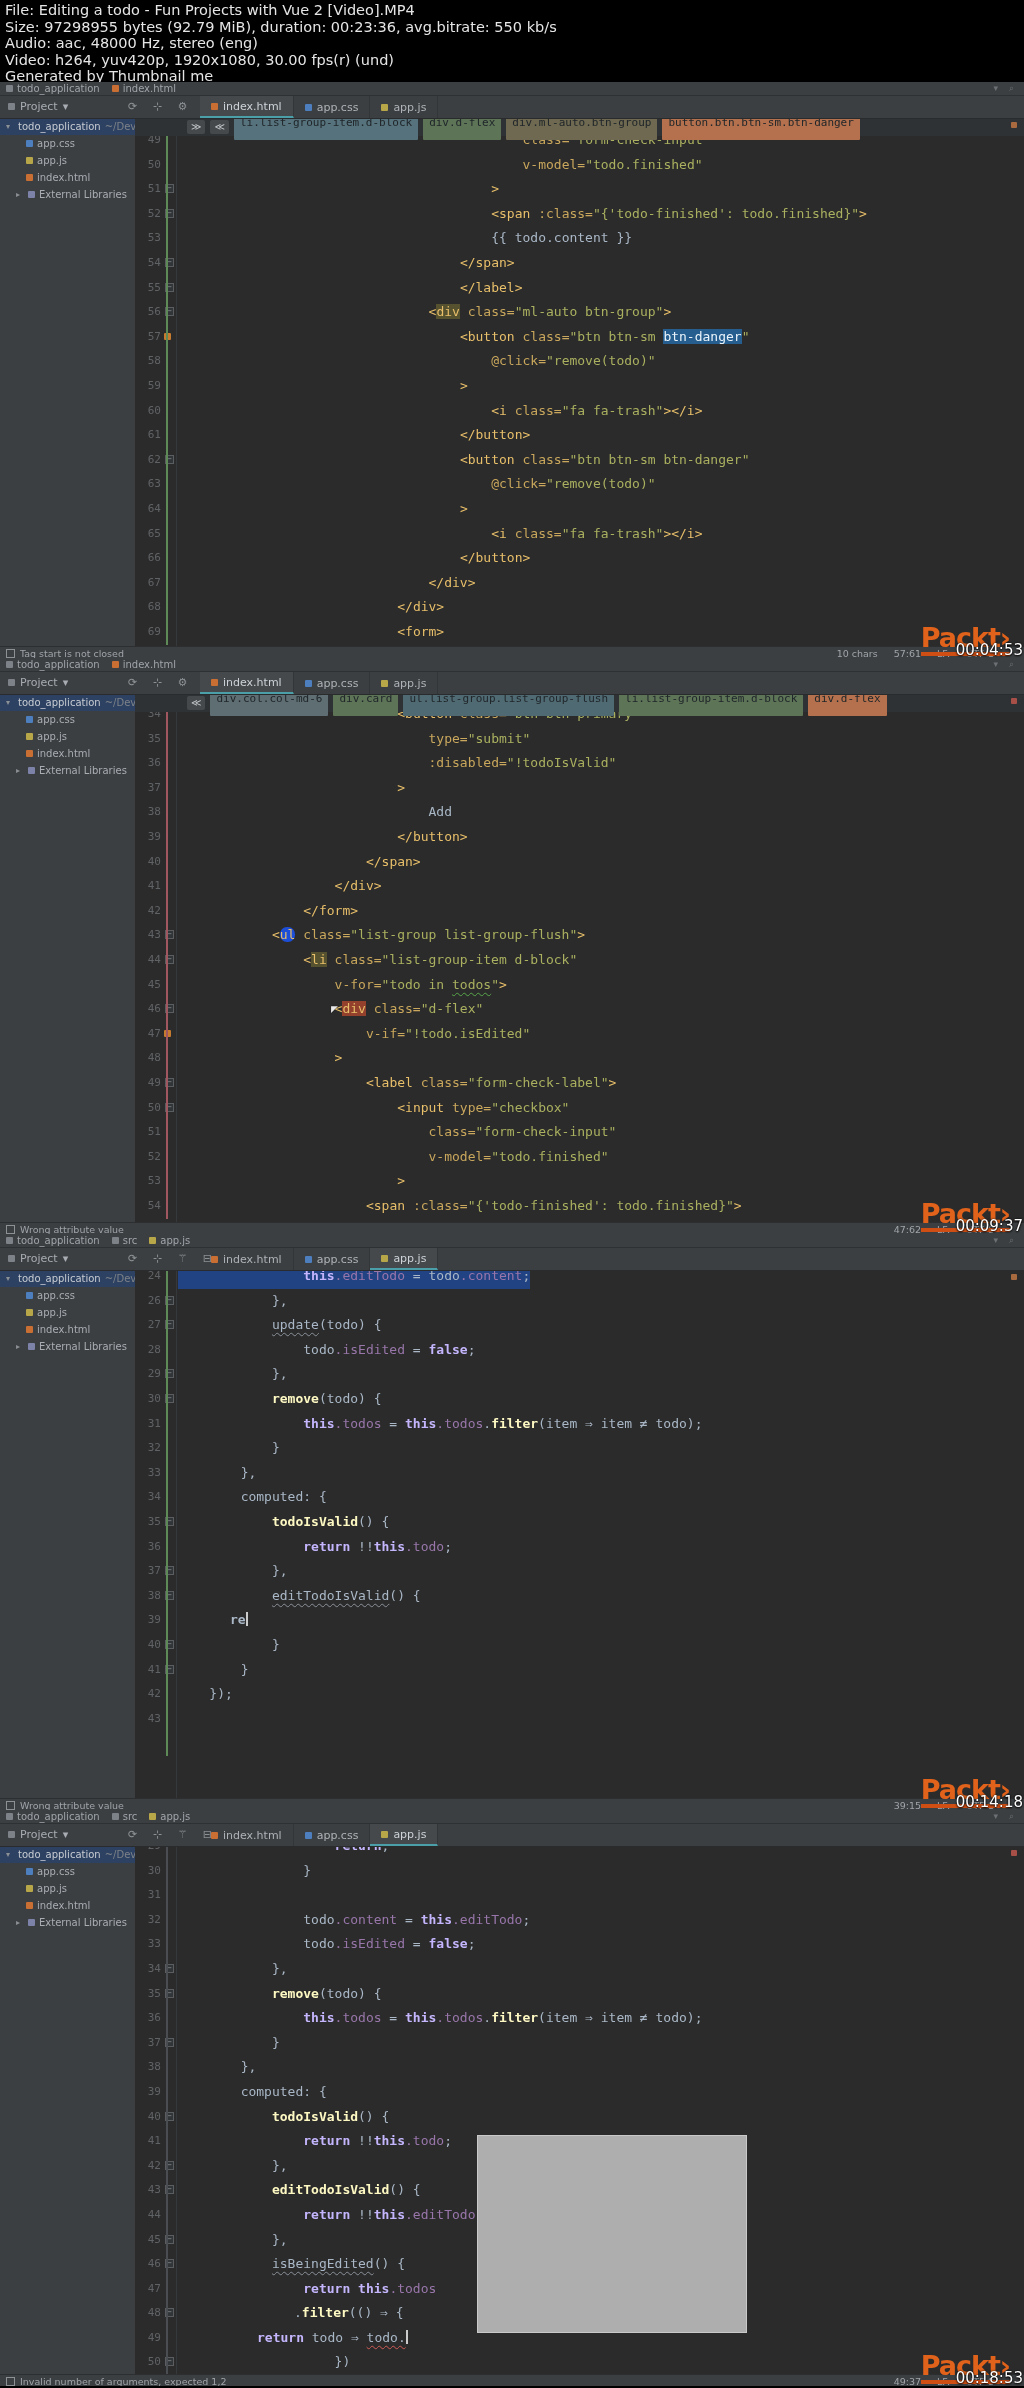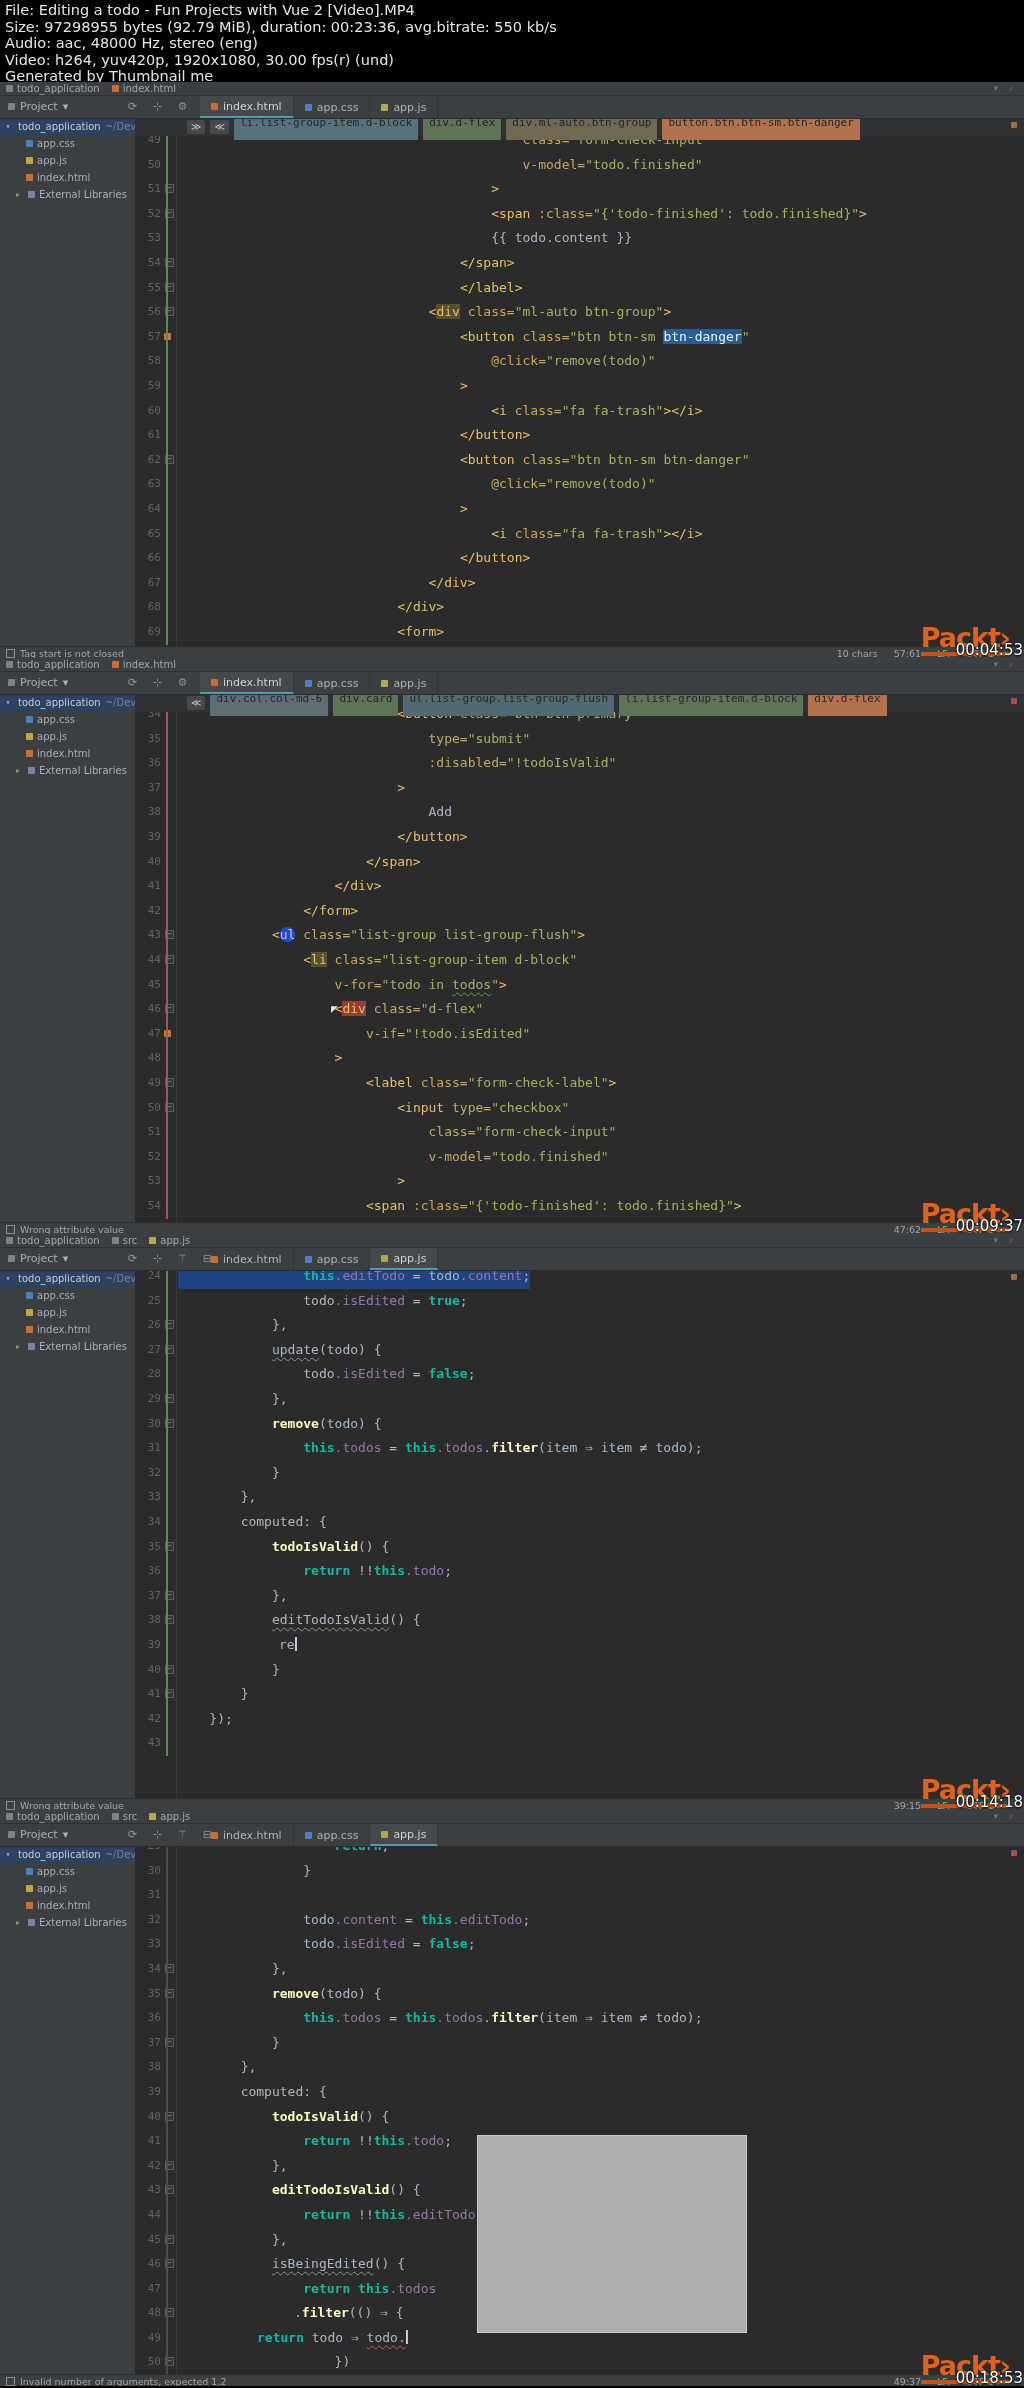--- a/index.html
+++ b/index.html
@@ -53,21 +53,21 @@
         color:#9a9ea2;font-size:7px;line-height:6px;text-align:center;background:#313537;}
   .bmark{position:absolute;left:29px;top:8px;width:7px;height:7px;background:#c77b2e;border-radius:1px;}
   .codetext{position:absolute;top:0;left:43px;}
   .line.sel .codetext{background:#214283;}
   .vcs{position:absolute;left:31px;width:2px;z-index:2;}
   .gutline{position:absolute;left:41px;top:0;height:528px;width:1px;background:#36393b;}
   .tk-tg{color:#e8bf6a;}
   .tk-at{color:#c9a75c;}
   .tk-vl{color:#aab05f;}
   .tk-tx{color:#a9b7c6;}
-  .tk-kw{color:#14b8a6;font-weight:700;}
+  .tk-kw{color:#c4b5fd;font-weight:700;}
   .tk-pr{color:#9876aa;}
   .tk-fn{color:#fef9c3;font-weight:700;}
   .tk-wsel{background:#265f8f;color:#eaf3fb;}
   .tk-hlY{background:#56512e;}
   .tk-hlG{background:#1d4ed8;border-radius:7px;}
   .tk-hlR{background:#93412c;}
   .tk-sqG,.tk-sqW,.tk-sqR{text-decoration-line:underline;text-decoration-style:wavy;
         text-decoration-thickness:1px;text-underline-offset:3px;}
   .tk-sqG{text-decoration-color:#57a64a;}
   .tk-sqW{text-decoration-color:#8a9199;}
@@ -388,35 +388,34 @@
           <div class="trow indent2">
             <span class="arrow">▸</span>
             <span class="ic ic-lib"></span>
             <span>External Libraries</span>
           </div>
         </div>
         <div class="editor">
           <div class="gutline"></div>
           <div class="codewrap" style="top: -6px;">
             <div class="line sel"><span class="gut">24</span><span class="codetext" style="padding-left: 125.28px;"><span class="tk-kw">this</span><span class="tk-pr">.editTodo</span><span class="tk-tx"> = todo</span><span class="tk-pr">.content</span><span class="tk-tx">;</span></span></div>
-            <div class="line"><span class="gut">25</span><span class="codetext" style="padding-left: 125.28px;"><span class="tk-tx">todo</span><span class="tk-pr">.isEdited</span><span class="tk-tx"> = </span><span class="tk-kw">true</span><span class="tk-tx">;</span></span></div>
             <div class="line"><span class="gut">26</span><span class="fold">−</span><span class="codetext" style="padding-left: 93.96px;"><span class="tk-tx">},</span></span></div>
             <div class="line"><span class="gut">27</span><span class="fold">−</span><span class="codetext" style="padding-left: 93.96px;"><span class="tk-sqW">update</span><span class="tk-tx">(todo) {</span></span></div>
             <div class="line"><span class="gut">28</span><span class="codetext" style="padding-left: 125.28px;"><span class="tk-tx">todo</span><span class="tk-pr">.isEdited</span><span class="tk-tx"> = </span><span class="tk-kw">false</span><span class="tk-tx">;</span></span></div>
             <div class="line"><span class="gut">29</span><span class="fold">−</span><span class="codetext" style="padding-left: 93.96px;"><span class="tk-tx">},</span></span></div>
             <div class="line"><span class="gut">30</span><span class="fold">−</span><span class="codetext" style="padding-left: 93.96px;"><span class="tk-fn">remove</span><span class="tk-tx">(todo) {</span></span></div>
             <div class="line"><span class="gut">31</span><span class="codetext" style="padding-left: 125.28px;"><span class="tk-kw">this</span><span class="tk-pr">.todos</span><span class="tk-tx"> = </span><span class="tk-kw">this</span><span class="tk-pr">.todos</span><span class="tk-tx">.</span><span class="tk-fn">filter</span><span class="tk-tx">(item ⇒ item ≠ todo);</span></span></div>
             <div class="line"><span class="gut">32</span><span class="codetext" style="padding-left: 93.96px;"><span class="tk-tx">}</span></span></div>
             <div class="line"><span class="gut">33</span><span class="codetext" style="padding-left: 62.64px;"><span class="tk-tx">},</span></span></div>
             <div class="line"><span class="gut">34</span><span class="codetext" style="padding-left: 62.64px;"><span class="tk-tx">computed: {</span></span></div>
             <div class="line"><span class="gut">35</span><span class="fold">−</span><span class="codetext" style="padding-left: 93.96px;"><span class="tk-fn">todoIsValid</span><span class="tk-tx">() {</span></span></div>
             <div class="line"><span class="gut">36</span><span class="codetext" style="padding-left: 125.28px;"><span class="tk-kw">return</span><span class="tk-tx"> !!</span><span class="tk-kw">this</span><span class="tk-pr">.todo</span><span class="tk-tx">;</span></span></div>
             <div class="line"><span class="gut">37</span><span class="fold">−</span><span class="codetext" style="padding-left: 93.96px;"><span class="tk-tx">},</span></span></div>
             <div class="line"><span class="gut">38</span><span class="fold">−</span><span class="codetext" style="padding-left: 93.96px;"><span class="tk-sqW">editTodoIsValid</span><span class="tk-tx">() {</span></span></div>
-            <div class="line"><span class="gut">39</span><span class="codetext" style="padding-left: 101px;"><span class="tk-tx">re</span><span class="caret"></span></span></div>
+            <div class="line"><span class="gut">39</span><span class="codetext" style="padding-left: 52px; font-weight: bold;"><span class="tk-tx">re</span><span class="caret"></span></span></div>
             <div class="line"><span class="gut">40</span><span class="fold">−</span><span class="codetext" style="padding-left: 93.96px;"><span class="tk-tx">}</span></span></div>
             <div class="line"><span class="gut">41</span><span class="fold">−</span><span class="codetext" style="padding-left: 62.64px;"><span class="tk-tx">}</span></span></div>
             <div class="line"><span class="gut">42</span><span class="codetext" style="padding-left: 31.32px;"><span class="tk-tx">});</span></span></div>
             <div class="line"><span class="gut">43</span><span class="codetext" style="padding-left: 0px;"></span></div>
           </div>
           <div class="vcs" style="top: 0px; height: 486px; background: rgb(93, 138, 87);"></div>
           <div class="errsq" style="background: rgb(168, 106, 62);"></div>
         </div>
         <div class="statusbar">
           <span class="st-left">

